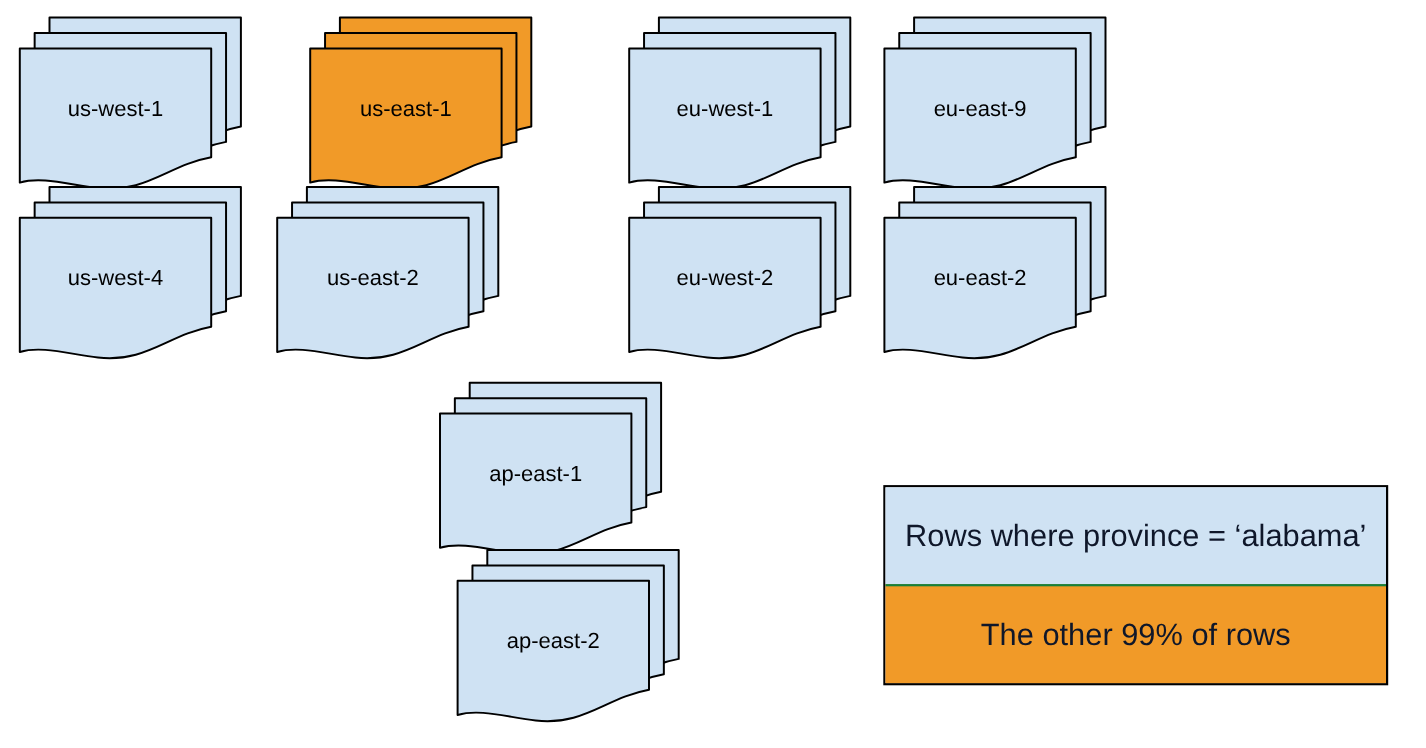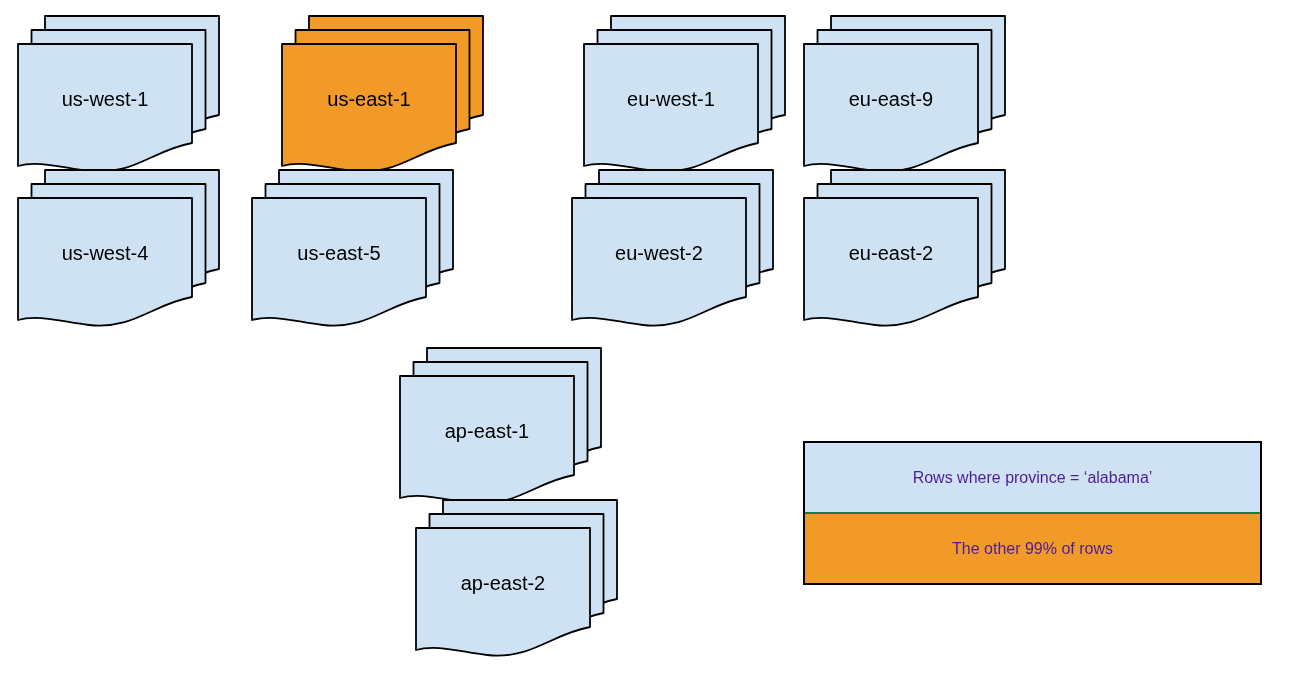--- a/index.html
+++ b/index.html
@@ -41,44 +41,44 @@
     width: 174px;
     text-align: center;
     font-size: 20px;
     line-height: 20px;
     color: #000000;
     white-space: nowrap;
   }
   
   .s-0 { left: 17px;  top: 15px; }
   .s-1 { left: 251px; top: 15px; margin-left: 30px; }
-  .s-2 { left: 571px; top: 15px; margin-left: 12px; }
+  .s-2 { left: 571px; top: 15px; }
   .s-3 { left: 803px; top: 15px; }
   .s-4 { left: 17px;  top: 169px; }
   .s-5 { left: 251px; top: 169px; }
   .s-6 { left: 571px; top: 169px; }
   .s-7 { left: 803px; top: 169px; }
   .s-8 { left: 399px; top: 347px; }
   .s-9 { left: 387px; top: 499px; margin-left: 28px; }
   
   .legend {
     position: absolute;
     left: 803px;
     top: 441px;
     width: 455px;
     border: 2px solid #000000;
   }
   .legend-row {
-    height: 69px;
+    height: 88px;
     display: flex;
     align-items: center;
     justify-content: center;
     background: var(--fill, #CFE2F3);
-    font-size: 16px;
-    color: #4c1d95;
+    font-size: 28px;
+    color: #0f172a;
   }
   .legend-row + .legend-row {
     border-top: 2px solid #15803d;
   }
 </style>
 </head>
 <body>
 
 <div class="canvas">
 
@@ -126,21 +126,21 @@
     </svg>
     <div class="stack-label">us-west-4</div>
   </div>
 
   <div class="stack s-5" style="--fill: #CFE2F3;">
     <svg viewBox="0 0 203 158" aria-hidden="true">
       <path class="page" d="M28,1 h174 v99 c-39,7 -59,33 -103,28 c-26,-3 -51,-11 -71,-5 z"></path>
       <path class="page" d="M14.5,15 h174 v99 c-39,7 -59,33 -103,28 c-26,-3 -51,-11 -71,-5 z"></path>
       <path class="page" d="M1,29 h174 v99 c-39,7 -59,33 -103,28 c-26,-3 -51,-11 -71,-5 z"></path>
     </svg>
-    <div class="stack-label">us-east-5</div>
+    <div class="stack-label">us-east-2</div>
   </div>
 
   <div class="stack s-6" style="--fill: #CFE2F3;">
     <svg viewBox="0 0 203 158" aria-hidden="true">
       <path class="page" d="M28,1 h174 v99 c-39,7 -59,33 -103,28 c-26,-3 -51,-11 -71,-5 z"></path>
       <path class="page" d="M14.5,15 h174 v99 c-39,7 -59,33 -103,28 c-26,-3 -51,-11 -71,-5 z"></path>
       <path class="page" d="M1,29 h174 v99 c-39,7 -59,33 -103,28 c-26,-3 -51,-11 -71,-5 z"></path>
     </svg>
     <div class="stack-label">eu-west-2</div>
   </div>

